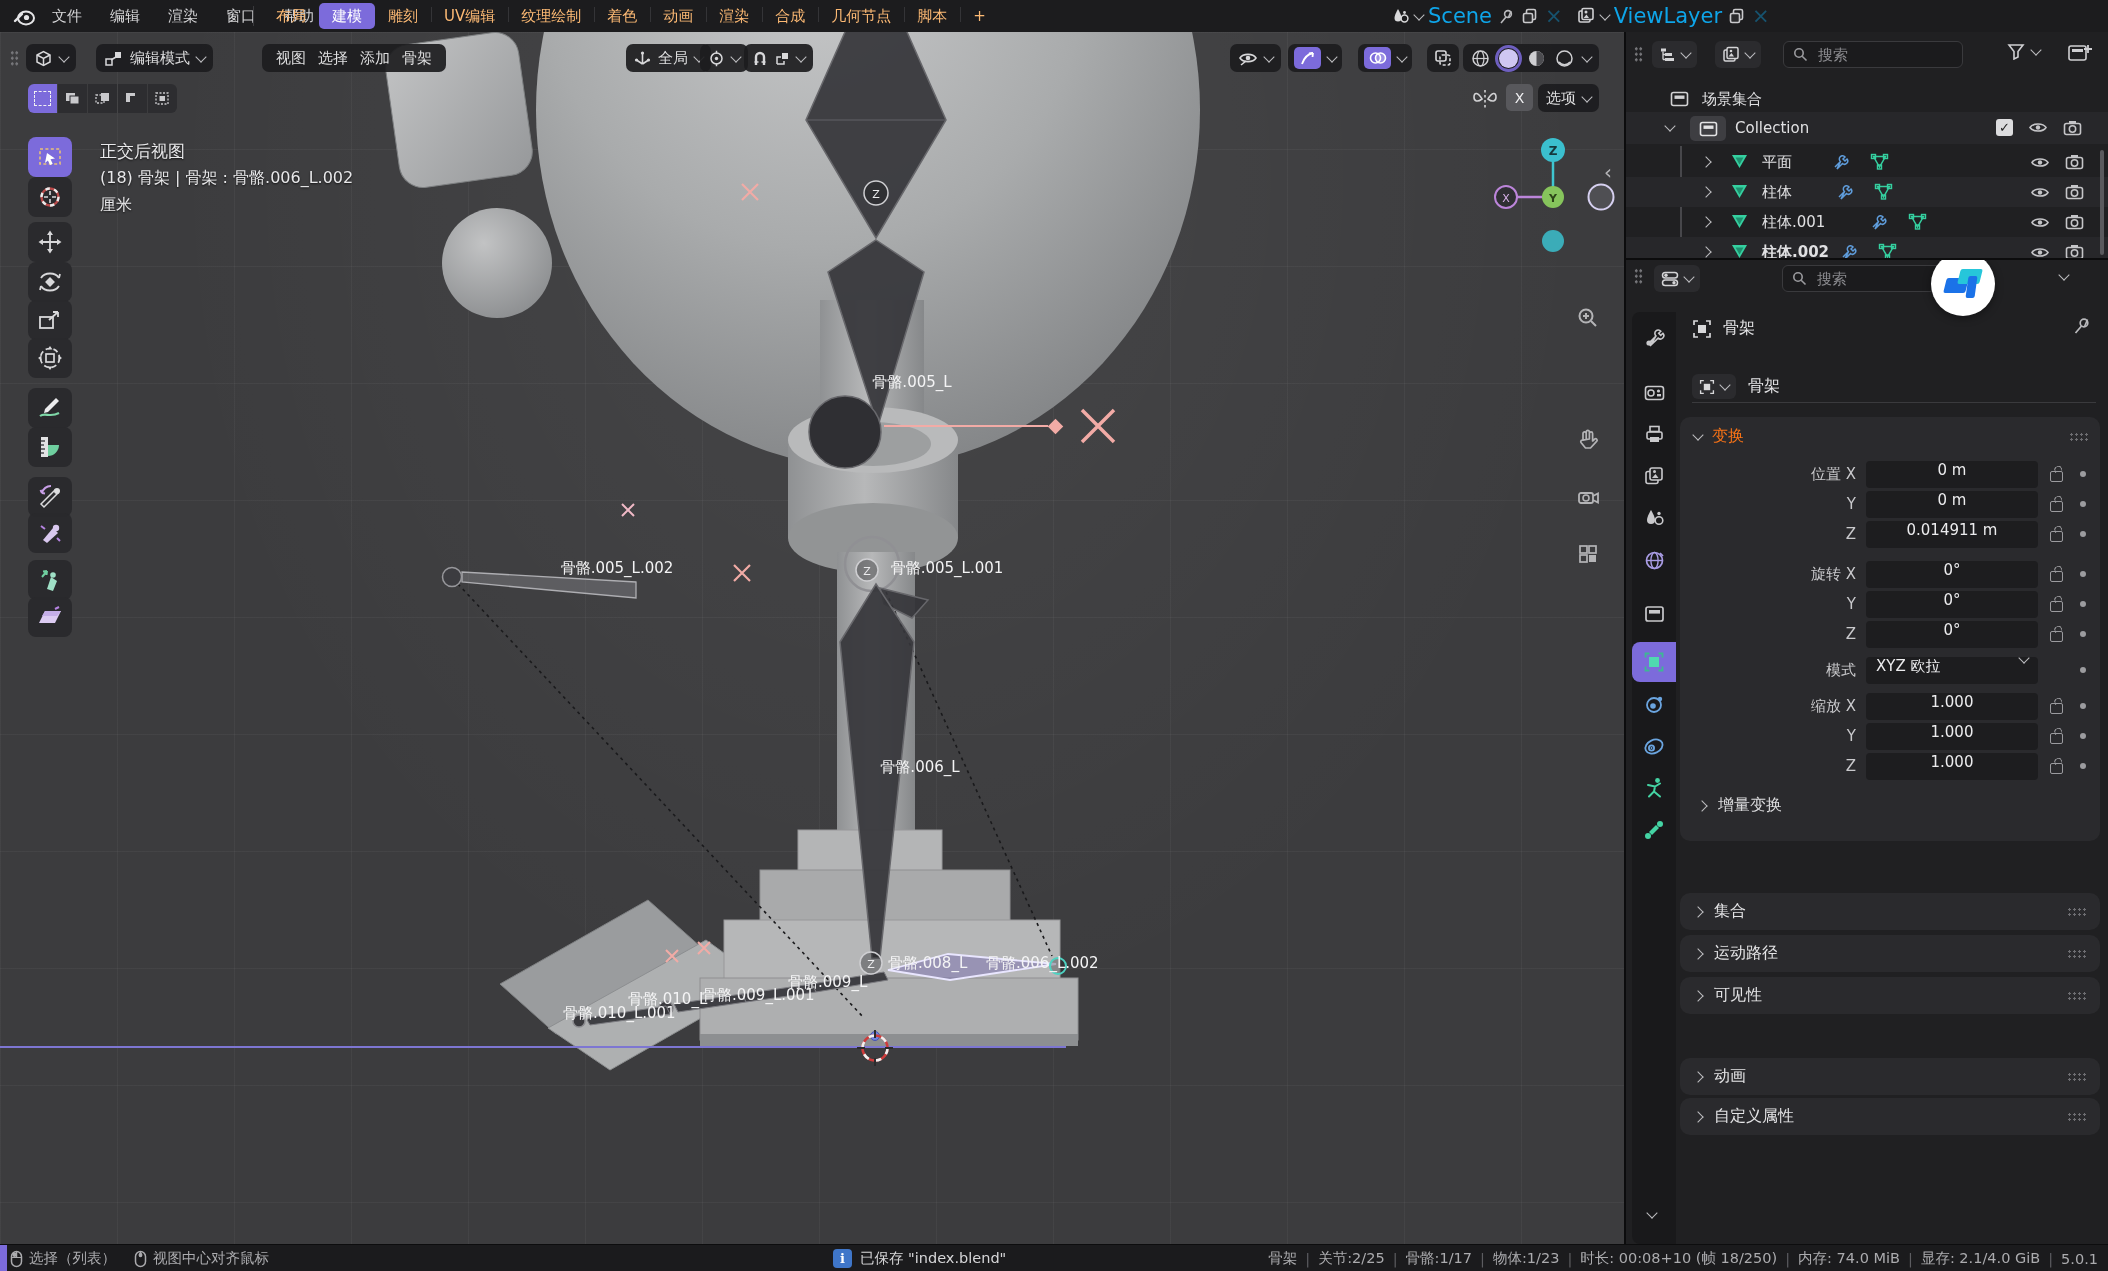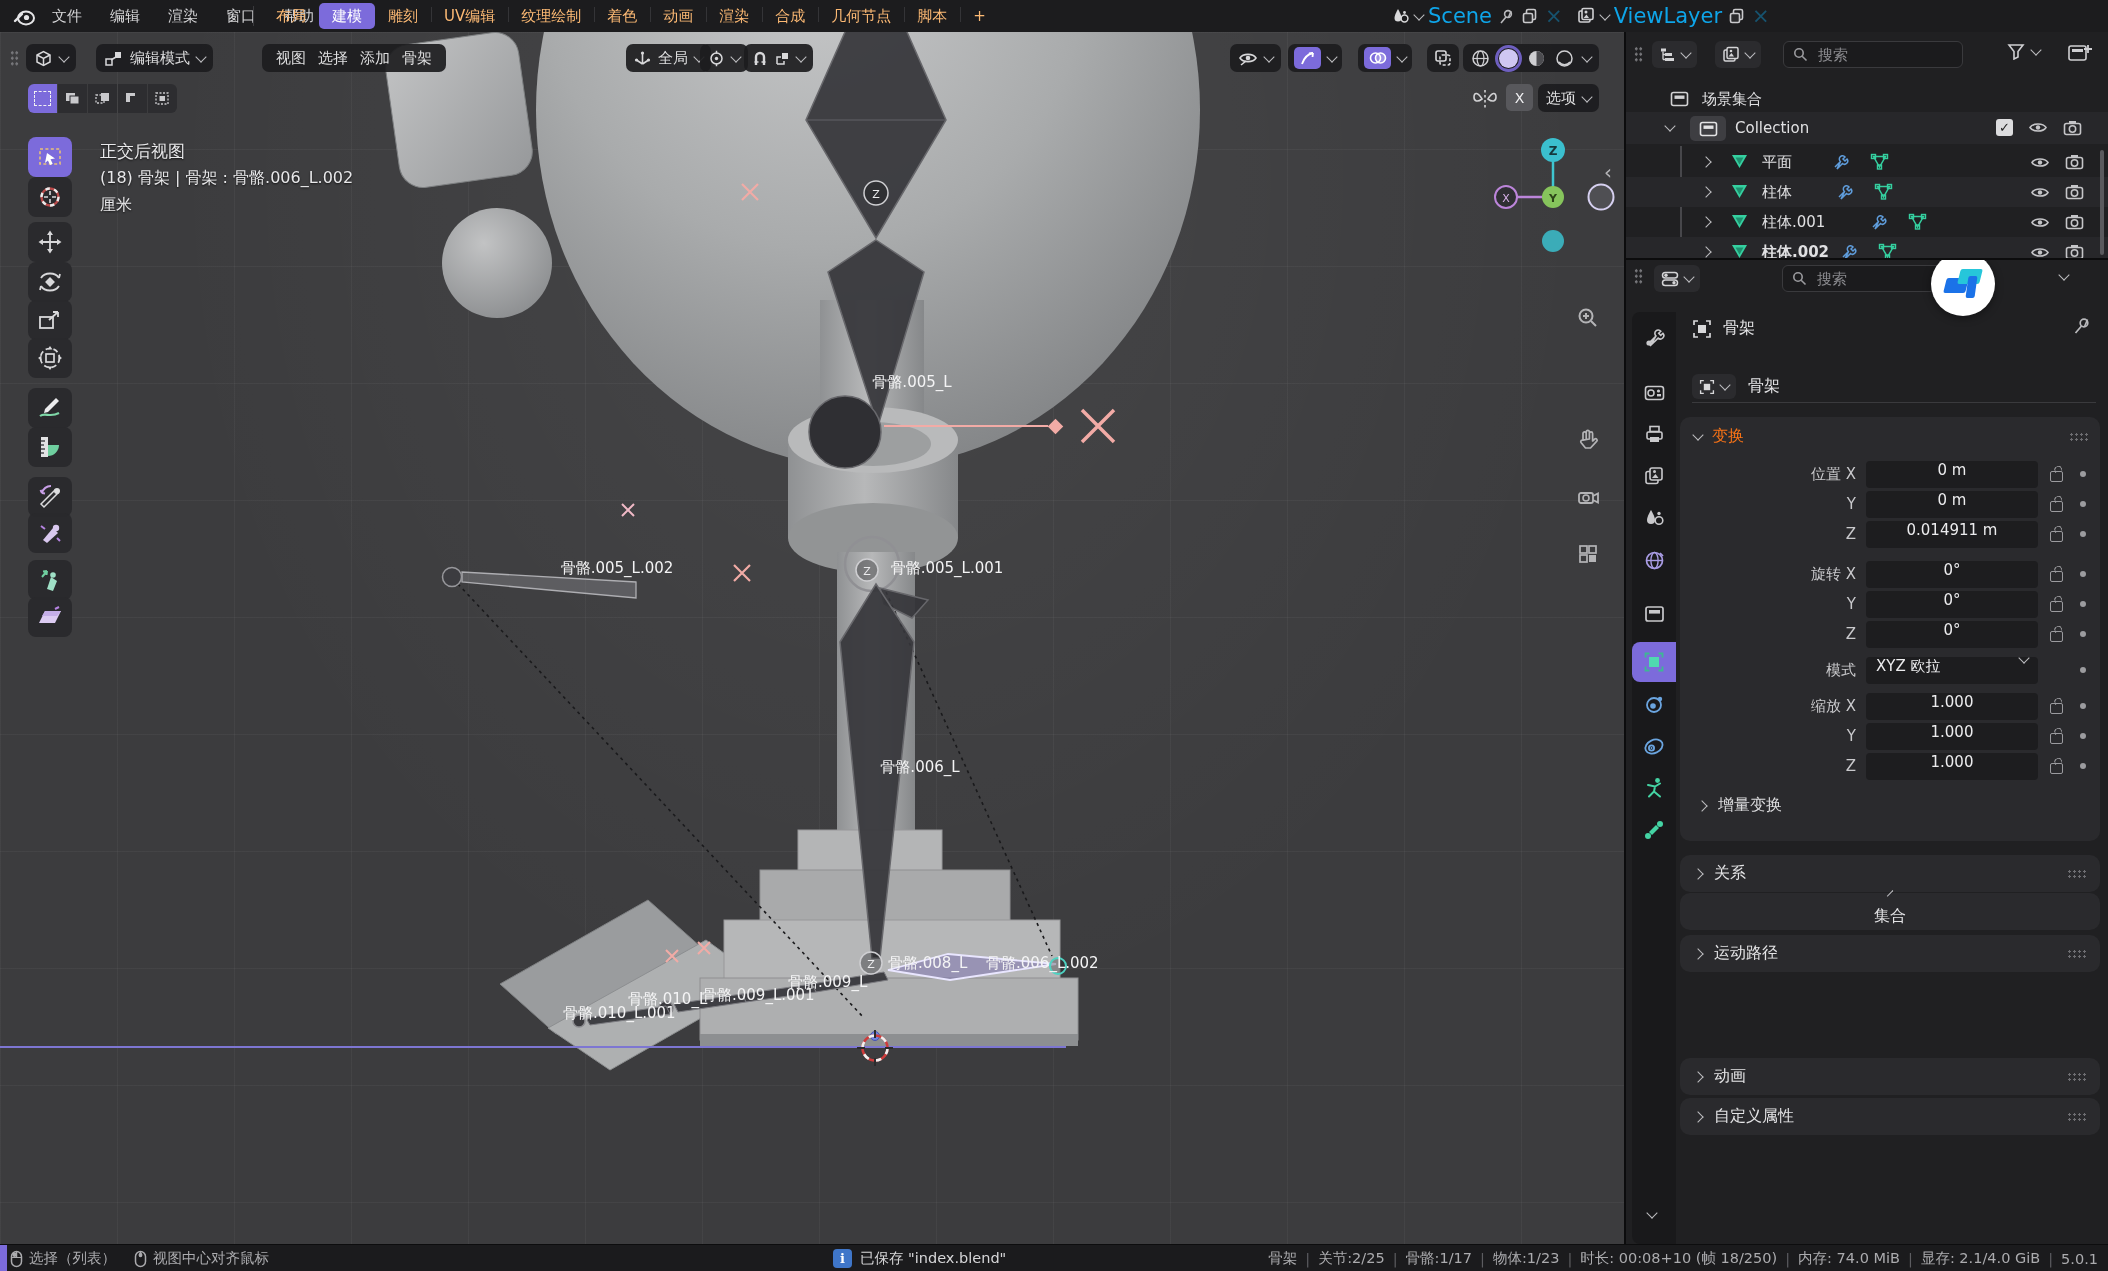--- a/index.html
+++ b/index.html
@@ -997,35 +997,35 @@
             </span>
         </div>
         <div style="height:14px;"></div>
         <div style="display:flex;align-items:center;gap:12px;color:#dedee0;font-size:16px;">
           <span class="chev right"></span>
           <span>增量变换</span>
         </div>
       </div>
     </div>
 
-    <div class="cpanel" style="top:595px;">
-      <span class="chev right"></span>
-      <span>关系</span>
-      <span class="sp"></span>
-        <span class="pgrip"></span>
-    </div>
-    <div class="cpanel" style="top:633px;flex-direction:column;">
+    <div class="cpanel" style="top:633px;">
       <span class="chev right"></span>
       <span>集合</span>
       <span class="sp"></span>
         <span class="pgrip"></span>
     </div>
     <div class="cpanel" style="top:675px;">
       <span class="chev right"></span>
       <span>运动路径</span>
+      <span class="sp"></span>
+        <span class="pgrip"></span>
+    </div>
+    <div class="cpanel" style="top:717px;">
+      <span class="chev right"></span>
+      <span>可见性</span>
       <span class="sp"></span>
         <span class="pgrip"></span>
     </div>
     <div class="cpanel" style="top:798px;">
       <span class="chev right"></span>
       <span>动画</span>
       <span class="sp"></span>
         <span class="pgrip"></span>
     </div>
     <div class="cpanel" style="top:838px;">

